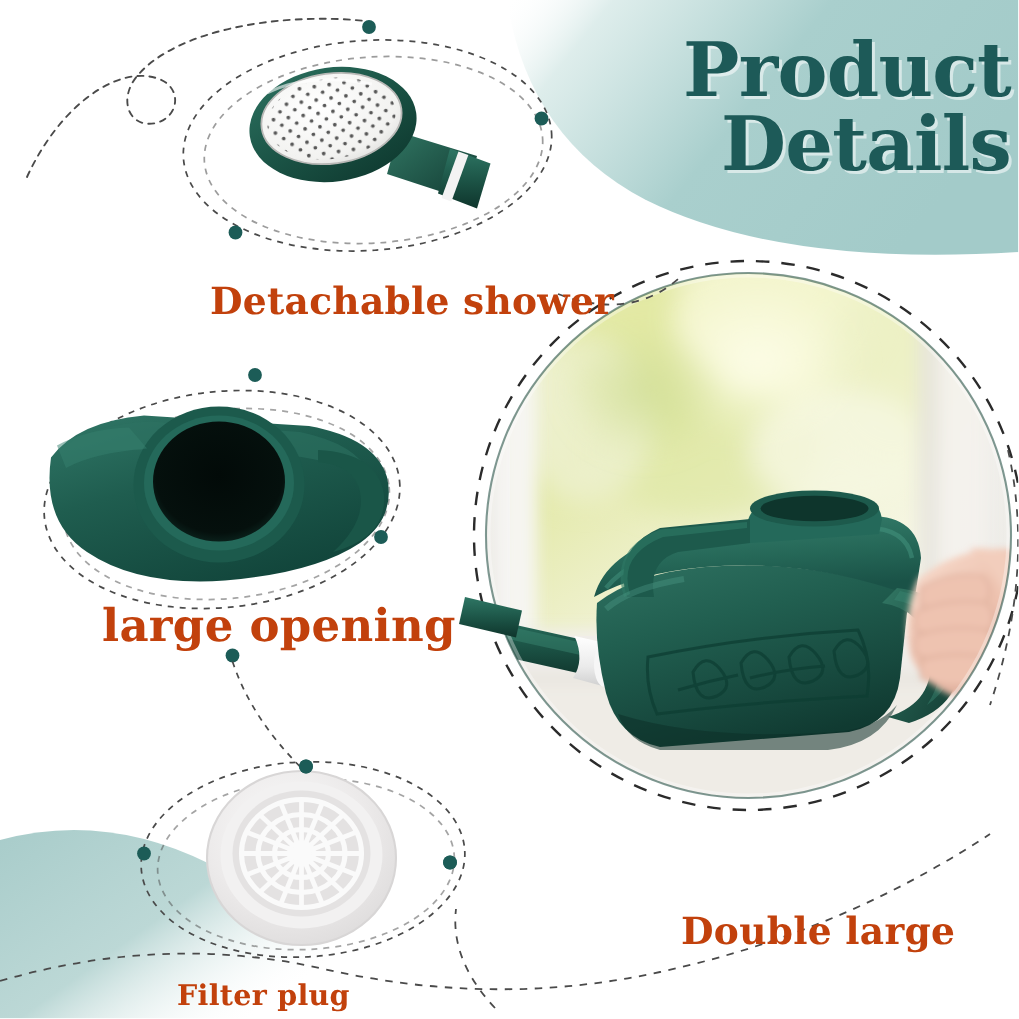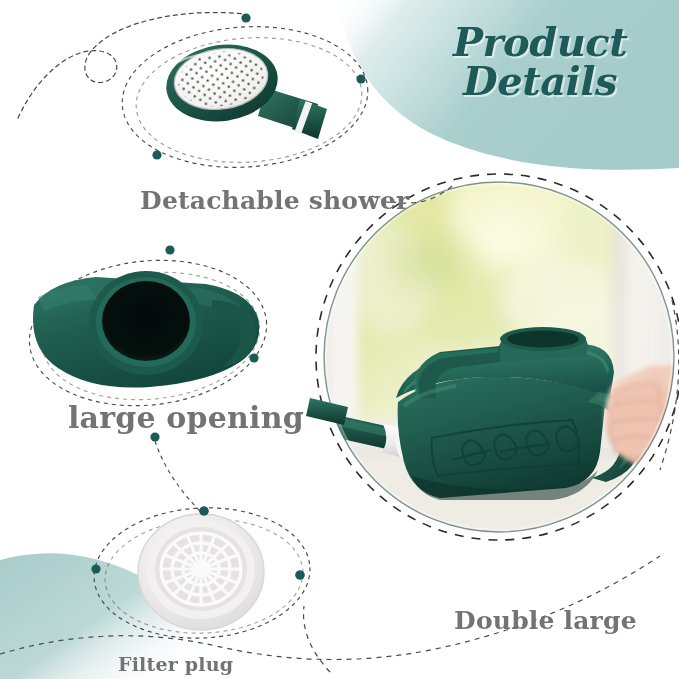--- a/index.html
+++ b/index.html
@@ -5,37 +5,37 @@
   html,body{margin:0;padding:0;background:#fff;}
   body{width:679px;height:679px;overflow:hidden;font-family:"Liberation Serif",serif;}
   #stage{position:relative;width:679px;height:679px;background:#ffffff;overflow:hidden;}
   svg{display:block;}
   #bgsvg,#fgsvg{position:absolute;left:0;top:0;width:679px;height:679px;}
 
   .label{
     position:absolute;
     font-family:"DejaVu Serif","Liberation Serif",serif;
     font-weight:700;
-    color:#737373;
+    color:#c2410c;
     letter-spacing:0.2px;
     white-space:nowrap;
     line-height:1;
   }
   #lbl-shower{left:140px;top:188px;font-size:25px;}
   #lbl-opening{left:68px;top:403px;font-size:30px;}
   #lbl-filter{left:118px;top:655px;font-size:19px;}
   #lbl-handle{left:454px;top:608px;font-size:25px;}
 
   #title{
     position:absolute;left:406px;top:22px;width:268px;height:130px;
     font-family:"DejaVu Serif","Liberation Serif",serif;
-    font-weight:700;font-style:italic;
-    font-size:40px;line-height:0.98;
+    font-weight:700;
+    font-size:50px;line-height:0.98;
     color:#1d5a58;
-    text-align:center;
+    text-align:right;
     letter-spacing:-0.5px;
     text-shadow:2px 2px 0 rgba(255,255,255,.55);
   }
   #title .l2{display:block;}
 </style>
 </head>
 <body>
 
 <div id="stage">
 

